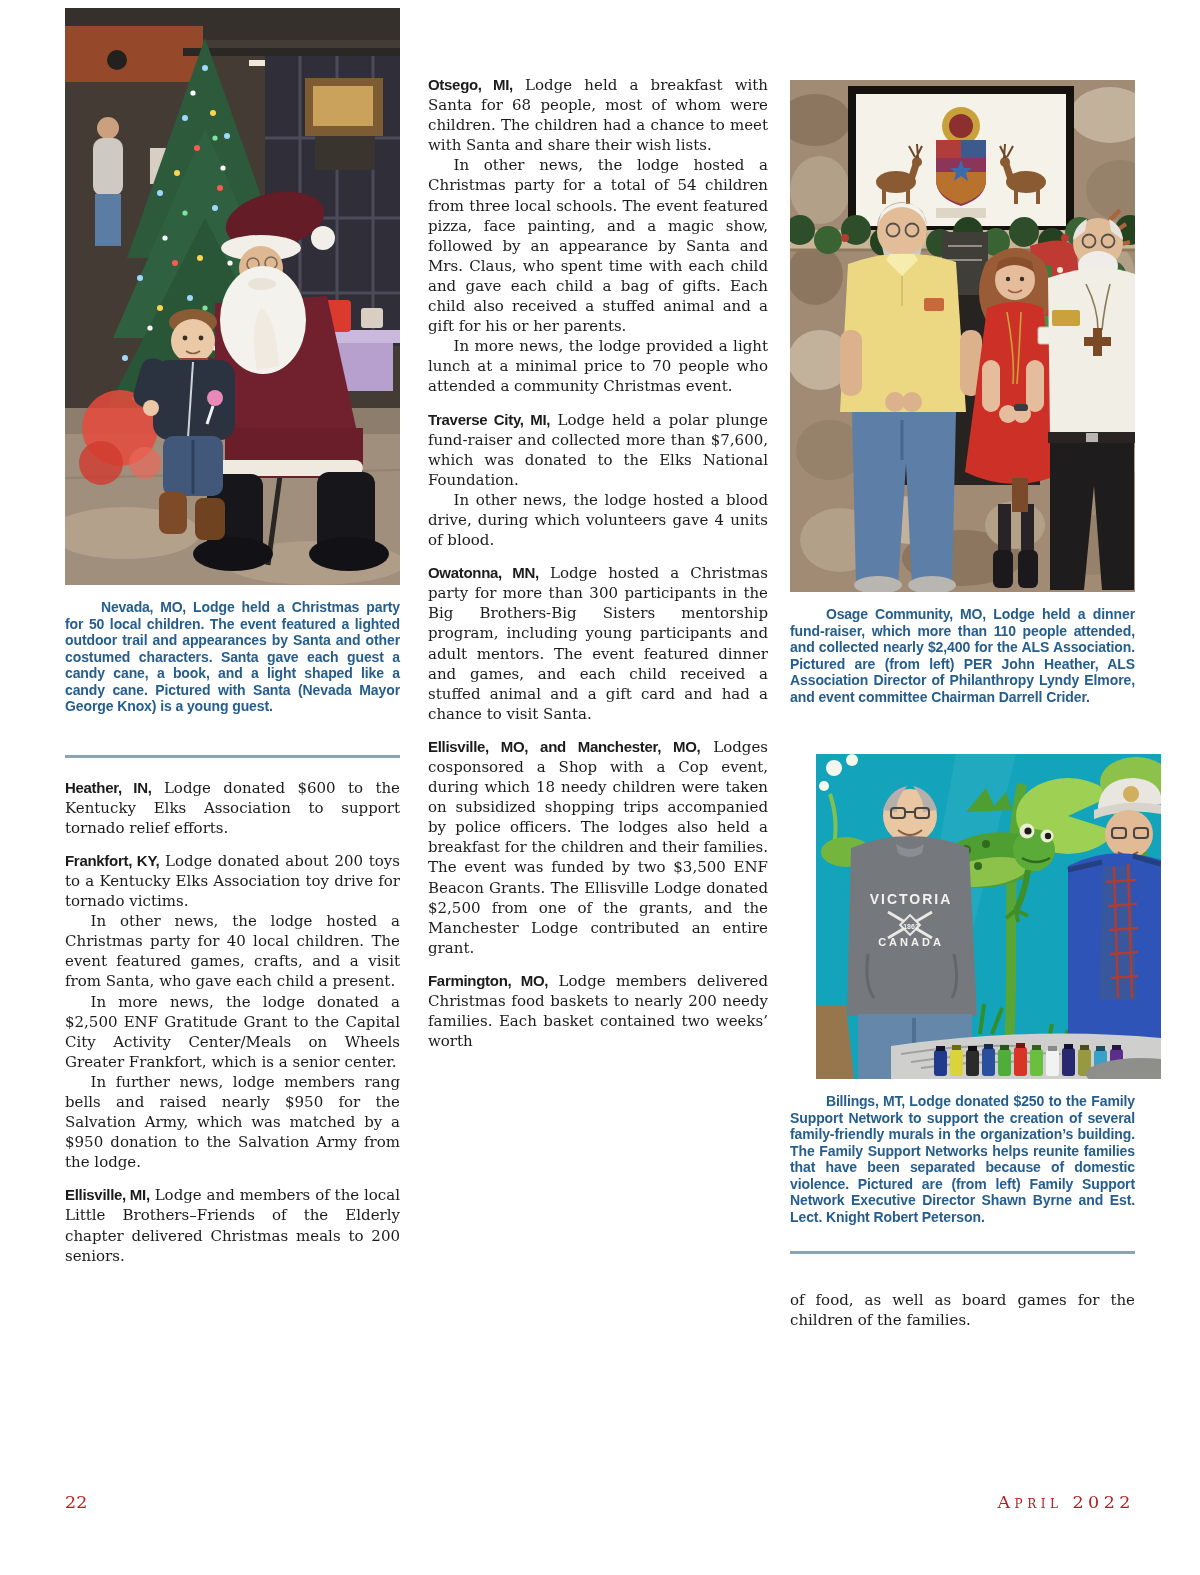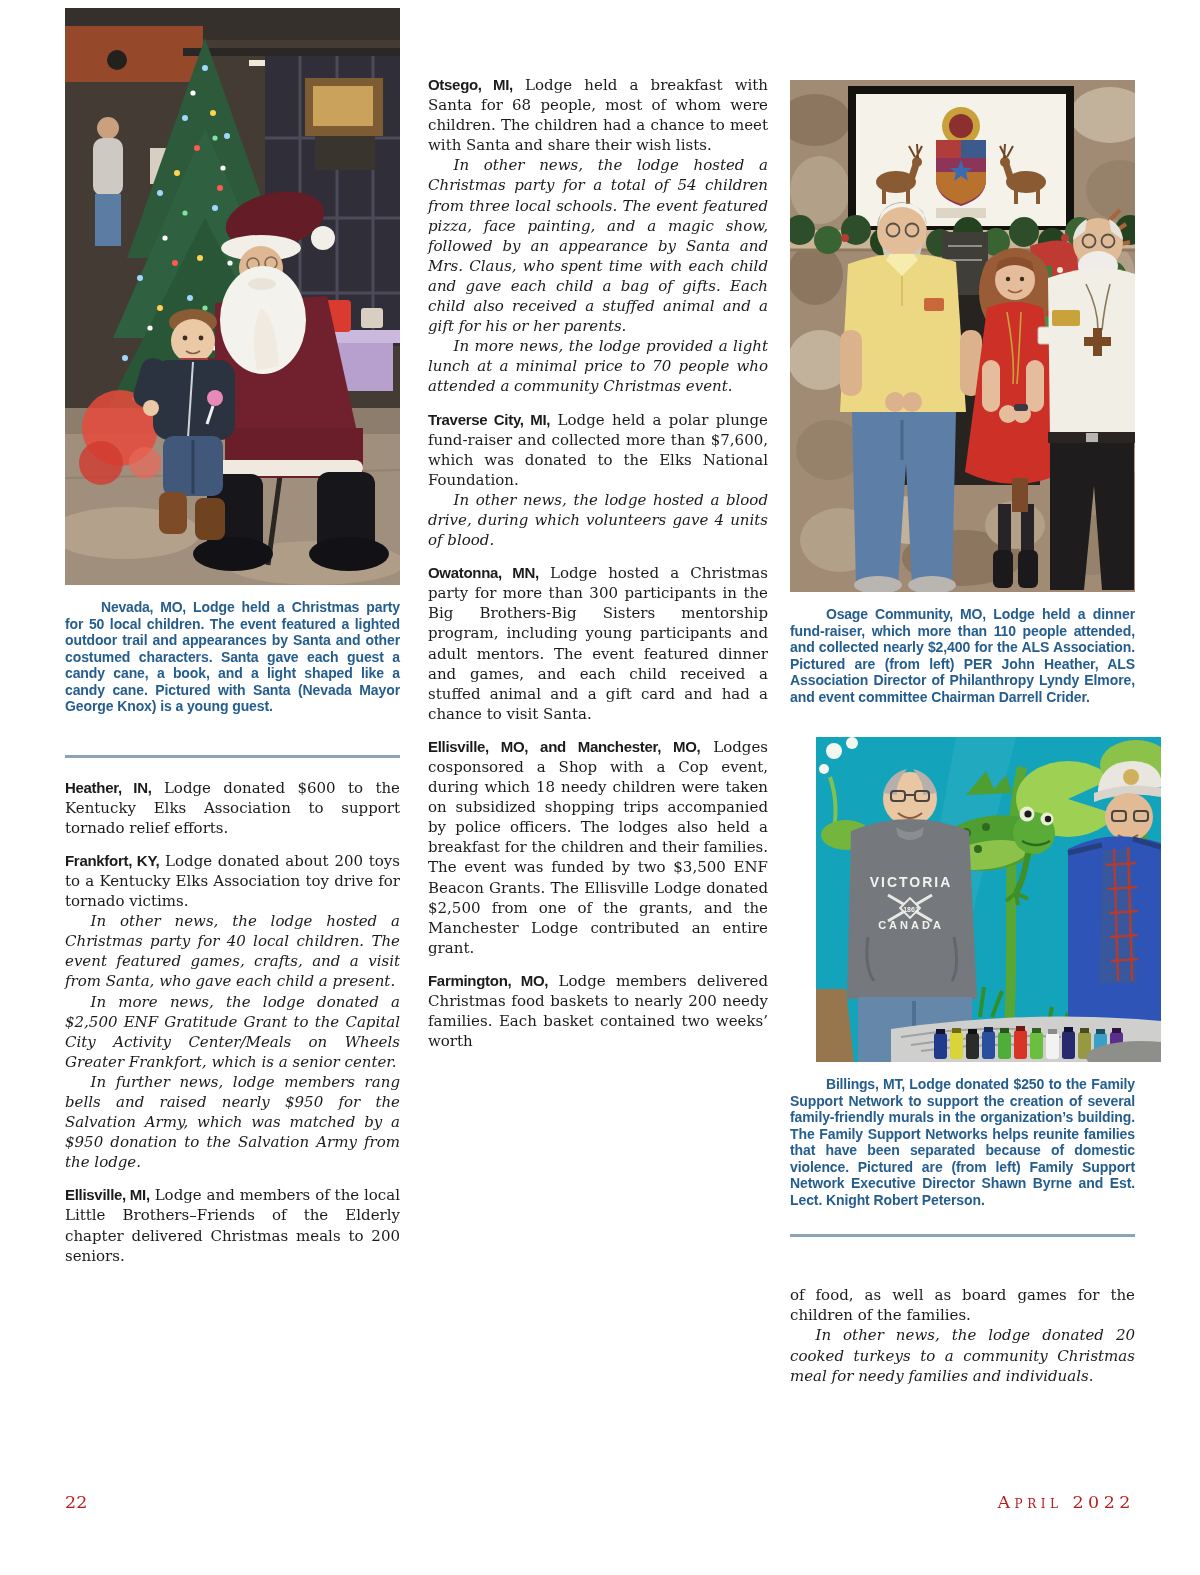--- a/index.html
+++ b/index.html
@@ -6,31 +6,31 @@
   .page{position:relative;width:1200px;height:1575px;background:#ffffff;
         font-family:"DejaVu Serif", serif;color:#1b1b1b;overflow:hidden;}
   .col{position:absolute;}
   .col-left{left:65px;top:8px;width:335px;}
   .col-mid{left:428px;top:75px;width:340px;}
   .col-right{left:790px;top:80px;width:345px;}
   figure.photo{margin:0;padding:0;line-height:0;}
   figure.photo svg{display:block;}
   .body{font-size:15px;line-height:1.34;text-align:justify;margin:0;
         hyphens:auto;-webkit-hyphens:auto;}
-  .indent{text-indent:1.7em;font-style:italic;}
+  .indent{text-indent:1.7em;}
   .lead{font-family:"Liberation Sans", sans-serif;font-weight:700;letter-spacing:-0.3px;}
   .article{margin:0 0 13px 0;}
   .caption{font-family:"Liberation Sans", sans-serif;font-weight:700;font-size:14px;
            line-height:1.18;color:#245d8e;text-align:justify;margin:14px 0 0 0;
            letter-spacing:-0.1px;}
   .cap-lead{letter-spacing:-0.2px;padding-left:36px;}
   hr.rule{border:none;border-top:3px solid #8aa3b6;width:100%;}
   .rule-left{margin:40px 0 20px 0;}
   .rule-right{margin:26px 0 0 0;}
-  .continuation{margin-top:48px;}
+  .continuation{margin-top:36px;}
   .footer{position:absolute;left:65px;right:65px;top:1492px;display:flex;
           justify-content:space-between;align-items:baseline;
           font-family:"DejaVu Serif", serif;font-size:17.5px;color:#b91c1c;}
   .issue{font-variant:small-caps;letter-spacing:4.5px;}
 </style>
 </head>
 <body>
 
 <div class="page">
 
@@ -358,21 +358,21 @@
           <rect x="262" y="230" width="28" height="16" rx="2" fill="#c9a23b"></rect>
           <rect x="258" y="352" width="87" height="11" fill="#2a2522"></rect>
           <rect x="296" y="353" width="12" height="9" fill="#b9b5b0"></rect>
           <path d="M260,363 h84 v147 h-32 l-8,-104 -10,104 h-34 z" fill="#1f1c1e"></path>
         </g>
       </svg>
     </figure>
 
     <p class="caption"><span class="cap-lead">Osage Community, MO,</span><span> Lodge held a dinner fund-raiser, which more than 110 people attended, and collected nearly $2,400 for the ALS Association. Pictured are (from left) PER John Heather, ALS Association Director of Philanthropy Lyndy Elmore, and event committee Chairman Darrell Crider.</span></p>
 
-    <figure class="photo" style="margin-top:32px;padding-left:26px;">
+    <figure class="photo" style="margin-top:49px;padding-left:26px;">
       <svg width="345" height="325" viewBox="0 0 345 325" xmlns="http://www.w3.org/2000/svg">
         <rect width="345" height="325" fill="#13a4bc"></rect>
         <polygon points="140,0 200,0 120,325 80,325" fill="#ffffff" opacity="0.06"></polygon>
         <g>
           <circle cx="18" cy="14" r="8" fill="#f4f7ee"></circle>
             <circle cx="36" cy="6" r="6" fill="#f4f7ee"></circle>
           <circle cx="8" cy="32" r="5" fill="#f4f7ee"></circle>
           <path d="M14,40 q10,30 2,60" stroke="#7fc24f" stroke-width="4" fill="none"></path>
           <path d="M190,325 C202,220 186,120 206,30" stroke="#58a636" stroke-width="10" fill="none"></path>
           <path d="M330,325 C320,240 336,160 326,90" stroke="#4f9e31" stroke-width="8" fill="none"></path>
@@ -500,21 +500,20 @@
         </g>
       </svg>
     </figure>
 
     <p class="caption"><span class="cap-lead">Billings, MT,</span><span> Lodge donated $250 to the Family Support Network to support the creation of several family-friendly murals in the organization’s building. The Family Support Networks helps reunite families that have been separated because of domestic violence. Pictured are (from left) Family Support Network Executive Director Shawn Byrne and Est. Lect. Knight Robert Peterson.</span></p>
 
     <hr class="rule rule-right">
 
     <div class="continuation">
       <p class="body">of food, as well as board games for the children of the families.</p>
-      <p class="body indent">In other news, the lodge donated 20 cooked turkeys to a community Christmas meal for needy families and individuals.</p>
     </div>
   </div>
 
   <div class="footer">
     <span class="pageno">22</span>
     <span class="issue">April 2022</span>
   </div>
 
 </div>
 

